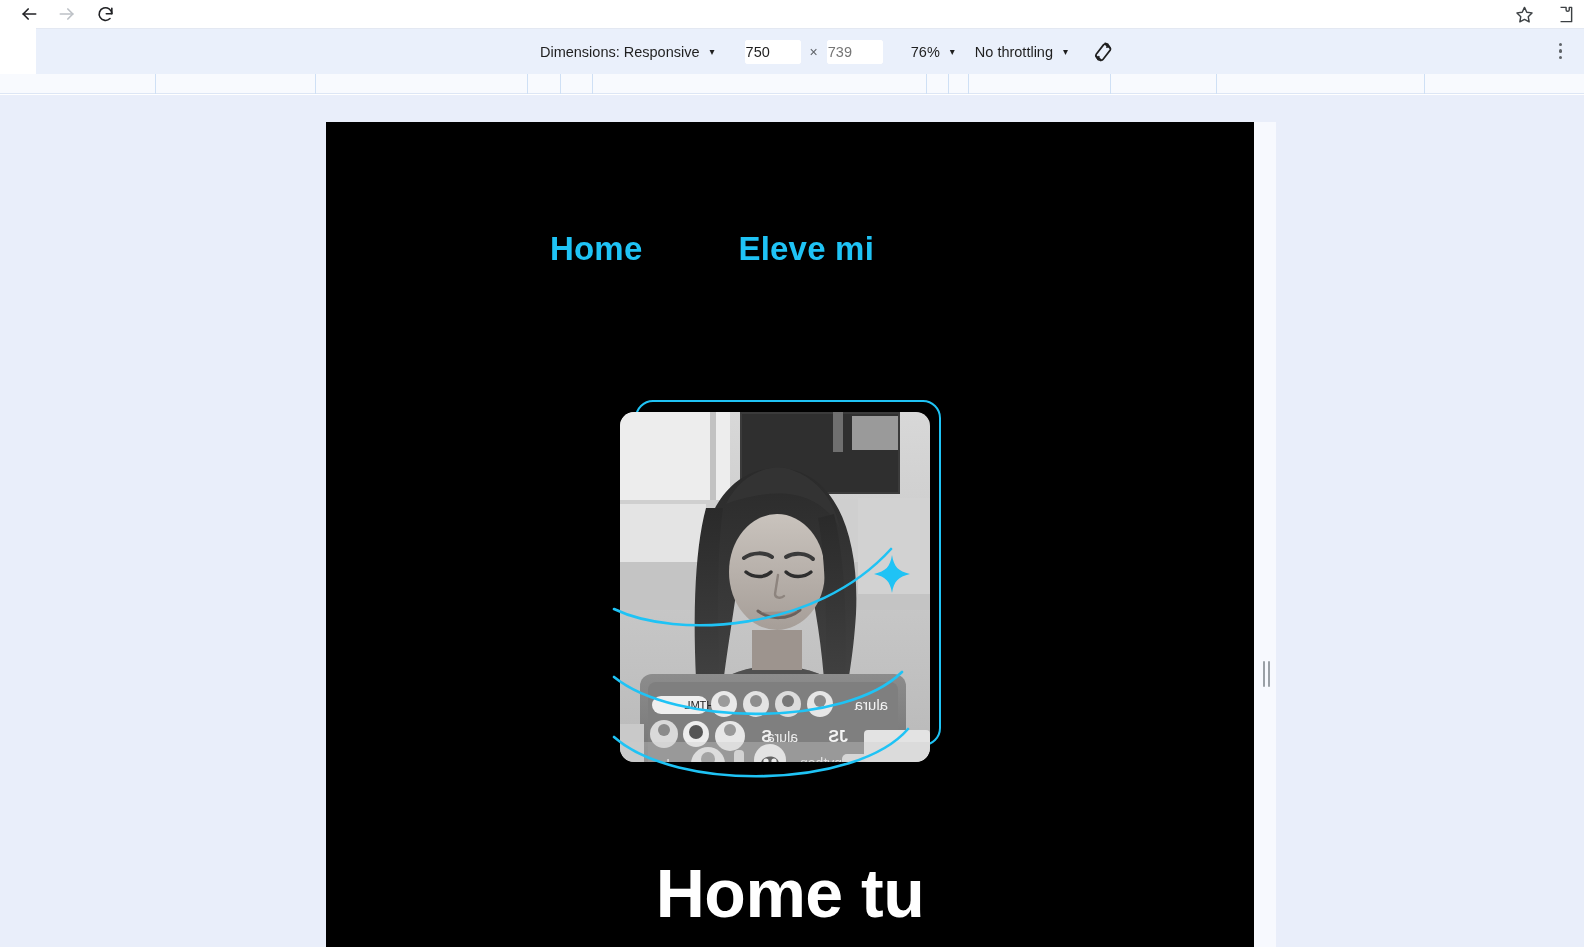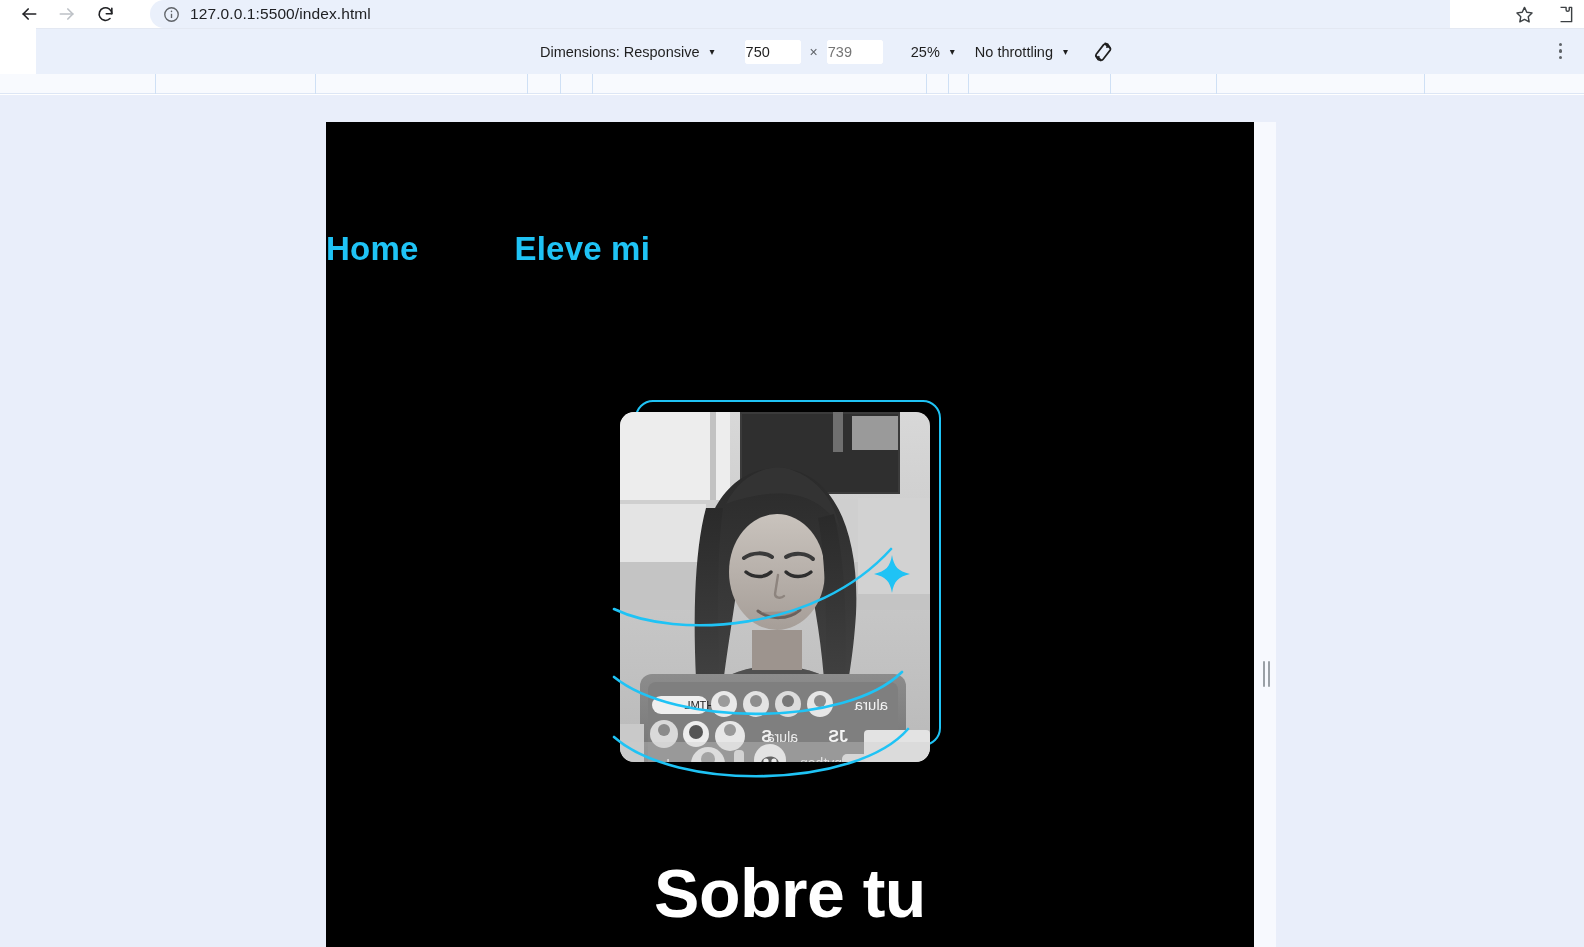--- a/index.html
+++ b/index.html
@@ -132,21 +132,21 @@
   .resize-handle {
     position: absolute; left: 1259px; top: 565px;
     width: 14px; height: 28px;
     display: flex; align-items: center; justify-content: center; gap: 3px;
   }
   .resize-handle i { display: block; width: 2px; height: 26px; background: #9aa0a6; border-radius: 1px; }
 
   
   .site-nav {
     position: absolute; left: 0; top: 108px; width: 772px;
-    display: flex; gap: 96px;
+    display: flex; justify-content: center; gap: 96px;
   }
   .nav-link {
     color: #1fc3f5;
     font-size: 33px;
     font-weight: 700;
     letter-spacing: 0.2px;
     text-decoration: none;
     font-family: "Liberation Sans", sans-serif;
   }
 
@@ -206,30 +206,20 @@
           <polyline points="13 6 19 12 13 18"></polyline>
       </svg>
     </div>
     <div class="nav-btn reload">
       <svg width="19" height="19" viewBox="0 0 24 24" fill="none" stroke="currentColor" stroke-width="2" stroke-linecap="round" stroke-linejoin="round">
         <path d="M20 11a8 8 0 1 0-2.3 6.1"></path>
           <polyline points="20 4 20 11 13 11"></polyline>
       </svg>
     </div>
 
-    <div class="omnibox">
-      <div class="site-info">
-        <svg width="17" height="17" viewBox="0 0 24 24" fill="none" stroke="#5f6368" stroke-width="1.9">
-          <circle cx="12" cy="12" r="9.5"></circle>
-            <line x1="12" y1="11" x2="12" y2="17"></line>
-            <circle cx="12" cy="7.6" r="1.1" fill="#5f6368" stroke="none"></circle>
-        </svg>
-      </div>
-      <span class="url">127.0.0.1:5500/index.html</span>
-    </div>
 
     <div class="chrome-right">
       <div class="chrome-icon">
         <svg width="19" height="19" viewBox="0 0 24 24" fill="none" stroke="#3c4043" stroke-width="1.8" stroke-linejoin="round">
           <polygon points="12 3 14.9 9.2 21.5 10 16.7 14.8 17.9 21.3 12 18.2 6.1 21.3 7.3 14.8 2.5 10 9.1 9.2"></polygon>
         </svg>
       </div>
       <div class="chrome-icon">
         <svg width="19" height="19" viewBox="0 0 24 24" fill="none" stroke="#3c4043" stroke-width="1.8" stroke-linejoin="round">
           <path d="M7 3h7v3a2 2 0 1 0 4 0V3h3v18H7"></path>
@@ -247,21 +237,21 @@
 
     <div class="dt-gap-1"></div>
 
     <input class="dt-input" type="text" value="750" style="">
     <span class="dt-times">×</span>
     <input class="dt-input placeholder" type="text" placeholder="739" style="">
 
     <div class="dt-gap-2"></div>
 
     <div class="dt-item">
-      <span class="dt-label">25%</span>
+      <span class="dt-label">76%</span>
       <span class="caret">▾</span>
     </div>
 
     <div class="dt-gap-3"></div>
 
     <div class="dt-item">
       <span class="dt-label">No throttling</span>
       <span class="caret">▾</span>
     </div>
 
@@ -435,17 +425,17 @@
         </div>
 
         <svg class="deco-svg" viewBox="0 0 340 370">
           <path d="M-2 202 C60 232 200 225 275 142" stroke="#1fc3f5" stroke-width="2.6" fill="none" stroke-linecap="round"></path>
           <path d="M-2 270 C60 320 230 320 286 265" stroke="#1fc3f5" stroke-width="2.6" fill="none" stroke-linecap="round"></path>
           <path d="M-2 330 C60 385 240 382 292 322" stroke="#1fc3f5" stroke-width="2.6" fill="none" stroke-linecap="round"></path>
           <path d="M276 148 C278 160 282 164 294 167 C282 170 278 174 276 186 C274 174 270 170 258 167 C270 164 274 160 276 148 Z" fill="#1fc3f5"></path>
         </svg>
       </div>
 
-      <h1 class="hero-title">Sobre tu</h1>
+      <h1 class="hero-title">Home tu</h1>
 
     </div>
   </div>
 </div>
 
 </body></html>

